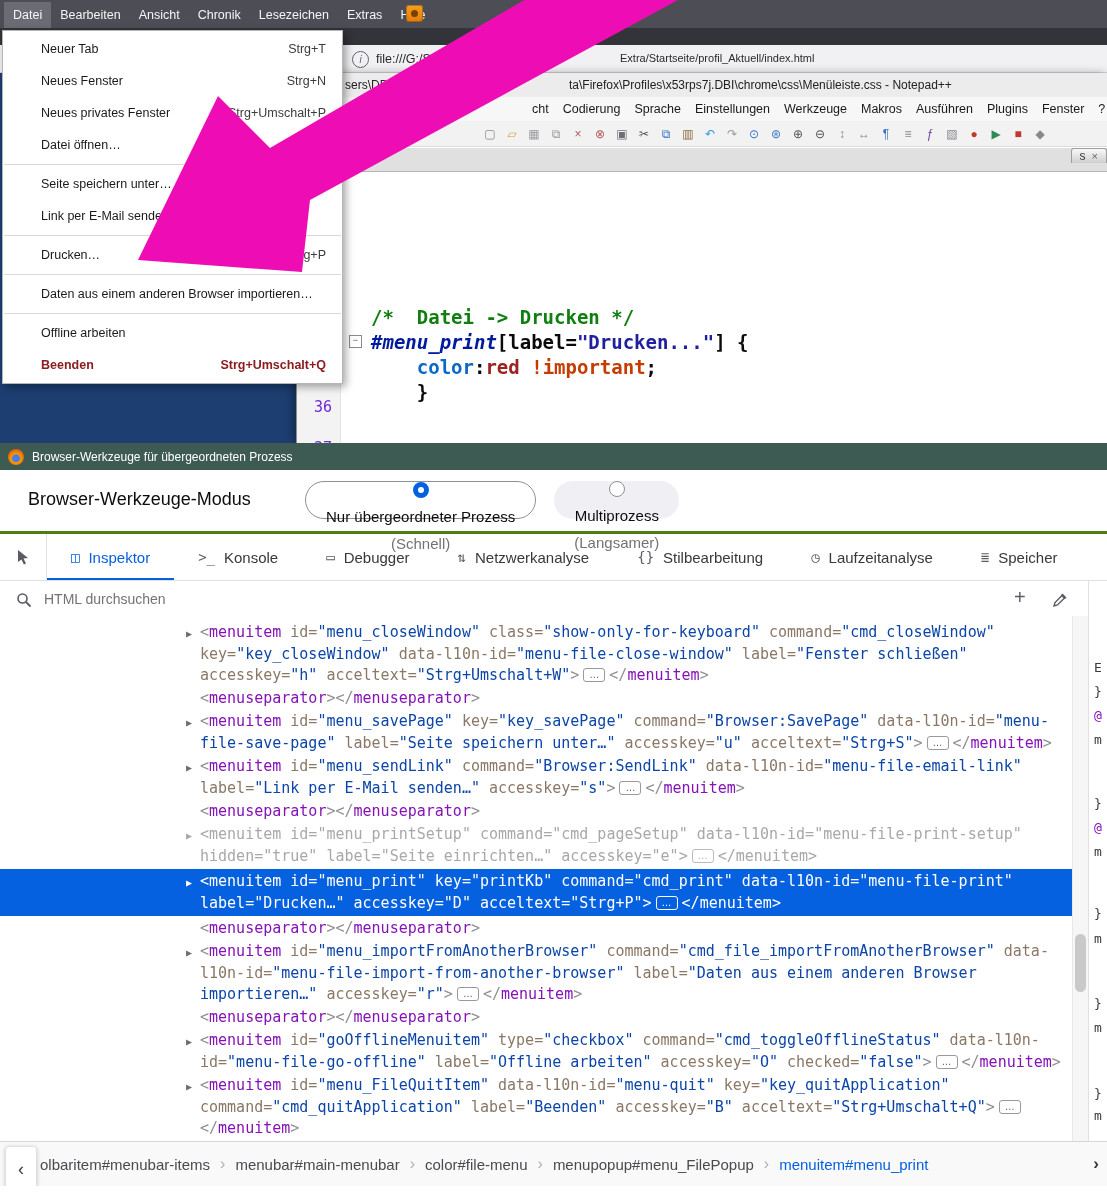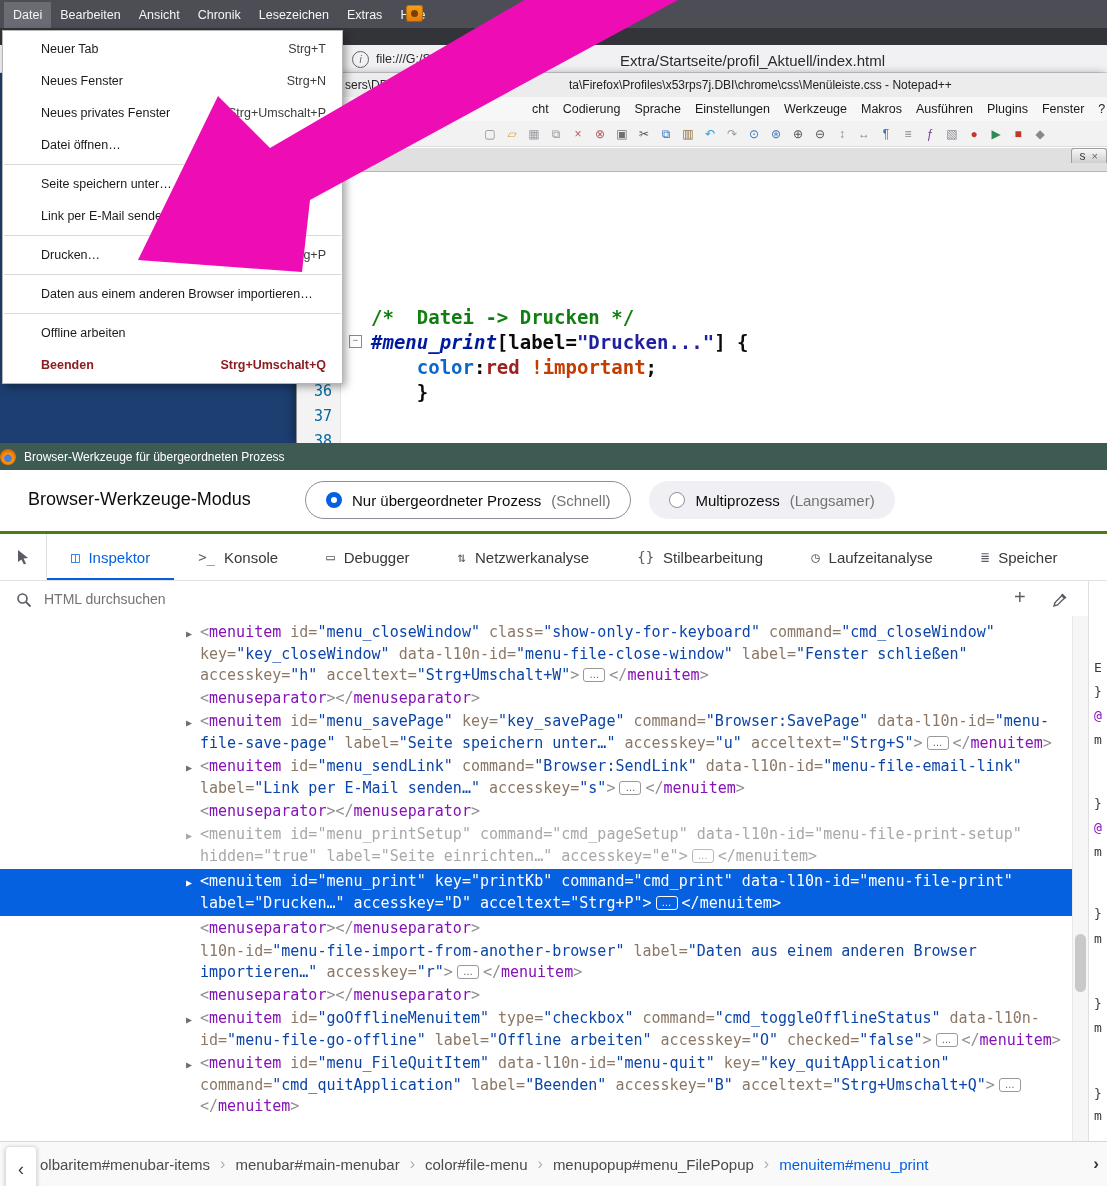--- a/index.html
+++ b/index.html
@@ -8,61 +8,61 @@
   .top{position:absolute;left:0;top:0;width:1107px;height:443px;background:#1c3e70;overflow:hidden;}
   .ff-menubar{position:absolute;left:0;top:0;width:100%;height:28px;background:#4d4d55;display:flex;align-items:flex-end;padding-left:4px;box-sizing:border-box;}
   .ff-menubar .mb{color:#f5f5f7;font-size:12.5px;padding:6px 9px;}
   .ff-menubar .mb.active{background:#6b6b74;}
   .addon-chip{position:absolute;left:406px;top:5px;width:17px;height:17px;border-radius:3px;background:linear-gradient(#f7a11b,#e07c0e);box-shadow:inset 0 0 0 1px rgba(0,0,0,.25);}
   .addon-chip:after{content:"";position:absolute;left:5px;top:5px;width:7px;height:7px;border-radius:50%;background:#7c3f00;}
   .ff-tabstrip{position:absolute;left:0;top:28px;width:100%;height:17px;background:#33333a;}
   .ff-urlbar{position:absolute;left:0;top:45px;width:100%;height:28px;background:#f1f1f3;border-bottom:1px solid #cfcfd4;box-sizing:border-box;}
   .info-icon{position:absolute;left:352px;top:6px;width:15px;height:15px;border:1px solid #5f6368;border-radius:50%;color:#5f6368;font-size:10px;font-style:italic;text-align:center;line-height:15px;}
   .url-left{position:absolute;left:376px;top:7px;font-size:12.5px;color:#2a2a2e;white-space:nowrap;}
-  .url-right{position:absolute;left:620px;top:7px;font-size:15px;color:#2a2a2e;white-space:nowrap;}
+  .url-right{position:absolute;left:620px;top:7px;font-size:11px;color:#2a2a2e;white-space:nowrap;}
   
   .npp{position:absolute;left:296px;top:73px;right:0;bottom:0;background:#fff;border-left:1px solid #8f8f8f;box-shadow:-3px 0 8px rgba(0,0,0,.3);}
   .npp-title{position:absolute;left:0;top:0;right:0;height:24px;background:#ececec;font-size:12px;color:#222;line-height:24px;border-bottom:1px solid #dcdcdc;white-space:nowrap;}
   .t-left{margin-left:48px;}
   .t-right{position:absolute;left:272px;}
   .npp-menu{position:absolute;left:0;top:24px;right:0;height:24px;background:#f7f7f7;display:flex;align-items:center;padding-left:228px;box-sizing:border-box;}
   .npp-menu .mb{color:#1a1a1a;font-size:12.5px;padding:0 7px;}
   .npp-toolbar{position:absolute;left:0;top:48px;right:0;height:26px;background:#f2f2f2;border-bottom:1px solid #ddd;display:flex;align-items:center;padding-left:184px;gap:4px;box-sizing:border-box;}
   .chip{display:inline-block;width:18px;height:16px;font-size:12px;line-height:16px;text-align:center;}
   .npp-tabs{position:absolute;left:0;top:75px;right:0;height:24px;background:#e0e0e0;border-bottom:1px solid #b5b5b5;display:flex;align-items:flex-end;padding-left:46px;gap:18px;box-sizing:border-box;flex-direction:column;}
   .ntab{height:21px;background:linear-gradient(#f8f8f8,#cfcfcf);border:1px solid #9e9e9e;border-bottom:none;border-radius:3px 3px 0 0;font-size:12px;color:#3a3a3a;display:flex;align-items:center;padding:0 8px;gap:6px;white-space:nowrap;}
   .ntab-close{font-size:11px;color:#666;}
   .npp-editor{position:absolute;left:0;top:100px;right:0;bottom:0;background:#fff;overflow:hidden;}
   .npp-gutter{position:absolute;left:0;top:0;bottom:0;width:44px;background:#f3f3f3;border-right:1px solid #e3e3e3;padding-top:206px;box-sizing:border-box;}
-  .gn{height:25px;line-height:25px;text-align:right;padding-right:8px;font-family:"DejaVu Sans Mono",monospace;font-size:15px;color:#0369a1;}
+  .gn{height:25px;line-height:25px;text-align:right;padding-right:8px;font-family:"DejaVu Sans Mono",monospace;font-size:15px;color:#6d28d9;margin-top:16px;}
   .fold-box{position:absolute;left:52px;top:162px;width:11px;height:11px;border:1px solid #8a8a8a;background:#fff;font-size:9px;line-height:9px;text-align:center;color:#555;}
   .npp-code{position:absolute;left:74px;top:132px;font-family:"DejaVu Sans Mono",monospace;font-size:19px;line-height:25px;font-weight:600;}
   .cl{height:25px;white-space:pre;}
   .c-com{color:#107f10;}
   .c-sel{color:#001a9e;font-style:italic;}
   .c-pln{color:#0a0a0a;}
   .c-str{color:#20209e;}
   .c-prop{color:#0b68c8;}
   .c-val{color:#9e2020;}
   .c-imp{color:#c43c00;}
   
   .ff-menu{position:absolute;left:2px;top:30px;width:341px;background:#fff;border:1px solid #b6b6b6;box-shadow:3px 3px 8px rgba(0,0,0,.35);padding:2px 0;box-sizing:border-box;}
   .mi{height:32px;display:flex;align-items:center;justify-content:space-between;padding:0 16px 0 38px;font-size:12.5px;color:#1a1a1a;}
   .mi-key{color:#3c3c3c;}
   .mi.danger span{color:#8b1d21;font-weight:bold;}
   .mi-sep{height:1px;background:#d9d9d9;margin:3px 1px;}
   .arrow{position:absolute;left:0;top:0;pointer-events:none;}
   
   .toolbox{position:absolute;left:0;top:443px;width:1107px;height:757px;background:#fff;}
-  .tb-title{height:27px;background:#3e5b53;color:#fff;display:flex;align-items:center;gap:8px;font-size:12px;}
+  .tb-title{height:27px;background:#3e5b53;color:#fff;display:flex;align-items:center;padding-left:8px;gap:8px;font-size:12px;}
   .ff-logo{width:16px;height:16px;border-radius:50%;background:radial-gradient(circle at 50% 58%, #4a7edd 0 29%, #ff9b06 35%, #e0660c 68%, #cf3d0b);}
   .tb-mode{position:relative;height:61px;border-bottom:3px solid #4d7c0f;background:#fff;}
   .tb-mode-h{position:absolute;left:28px;top:19px;font-size:18px;color:#0c0c0d;}
   .pills{position:absolute;left:305px;top:11px;display:flex;gap:18px;}
-  .pill{height:38px;border-radius:19px;display:flex;align-items:center;padding:0 20px;gap:10px;font-size:15px;background:#f0f0f4;color:#0c0c0d;box-sizing:border-box;}
+  .pill{height:38px;border-radius:19px;display:flex;align-items:center;padding:0 20px;gap:10px;font-size:15px;background:#f0f0f4;color:#0c0c0d;box-sizing:border-box;flex-direction:column;}
   .pill.on{background:#fff;border:1px solid #8f8f9d;}
   .radio{width:16px;height:16px;border-radius:50%;box-sizing:border-box;background:#fff;border:1px solid #8f8f9d;flex:none;}
   .radio.on{border:5px solid #0561e0;}
   .hint{color:#737373;}
   .tb-tabs{height:46px;border-bottom:1px solid #e0e0e1;display:flex;align-items:stretch;overflow:hidden;background:#fff;}
   .picker{width:46px;display:flex;align-items:center;justify-content:center;border-right:1px solid #e0e0e1;flex:none;}
   .dtab{display:flex;align-items:center;gap:9px;padding:0 24px;font-size:15px;color:#38383d;white-space:nowrap;}
   .dtab.active{color:#0560df;box-shadow:inset 0 -2px 0 #0560df;}
   .dticon{font-size:14px;color:#5b5b66;font-family:"DejaVu Sans Mono",monospace;}
   .dtab.active .dticon{color:#0560df;}
@@ -348,20 +348,21 @@
             <div class="tl ind2"><span class="s-n">hidden=</span><span class="s-v">"true"</span><span class="s-n"> label=</span><span class="s-v">"Seite einrichten…"</span><span class="s-n"> accesskey=</span><span class="s-v">"e"</span><span class="s-p">&gt;</span><span class="s-b">…</span><span class="s-p">&lt;/</span><span class="s-t">menuitem</span><span class="s-p">&gt;</span></div>
           </div>
           <div class="node sel">
             <div class="tl ind1"><span class="s-ar">▶</span><span class="s-p">&lt;</span><span class="s-t">menuitem</span><span class="s-n"> id=</span><span class="s-v">"menu_print"</span><span class="s-n"> key=</span><span class="s-v">"printKb"</span><span class="s-n"> command=</span><span class="s-v">"cmd_print"</span><span class="s-n"> data-l10n-id=</span><span class="s-v">"menu-file-print"</span></div>
             <div class="tl ind2"><span class="s-n">label=</span><span class="s-v">"Drucken…"</span><span class="s-n"> accesskey=</span><span class="s-v">"D"</span><span class="s-n"> acceltext=</span><span class="s-v">"Strg+P"</span><span class="s-p">&gt;</span><span class="s-b">…</span><span class="s-p">&lt;/</span><span class="s-t">menuitem</span><span class="s-p">&gt;</span></div>
           </div>
           <div class="node">
             <div class="tl ind2"><span class="s-p">&lt;</span><span class="s-t">menuseparator</span><span class="s-p">&gt;&lt;/</span><span class="s-t">menuseparator</span><span class="s-p">&gt;</span></div>
           </div>
           <div class="node">
+            <div class="tl ind1"><span class="s-ar">▶</span><span class="s-p">&lt;</span><span class="s-t">menuitem</span><span class="s-n"> id=</span><span class="s-v">"menu_importFromAnotherBrowser"</span><span class="s-n"> command=</span><span class="s-v">"cmd_file_importFromAnotherBrowser"</span><span class="s-n"> data-</span></div>
             <div class="tl ind2"><span class="s-n">l10n-id=</span><span class="s-v">"menu-file-import-from-another-browser"</span><span class="s-n"> label=</span><span class="s-v">"Daten aus einem anderen Browser</span></div>
             <div class="tl ind2"><span class="s-v">importieren…"</span><span class="s-n"> accesskey=</span><span class="s-v">"r"</span><span class="s-p">&gt;</span><span class="s-b">…</span><span class="s-p">&lt;/</span><span class="s-t">menuitem</span><span class="s-p">&gt;</span></div>
           </div>
           <div class="node">
             <div class="tl ind2"><span class="s-p">&lt;</span><span class="s-t">menuseparator</span><span class="s-p">&gt;&lt;/</span><span class="s-t">menuseparator</span><span class="s-p">&gt;</span></div>
           </div>
           <div class="node">
             <div class="tl ind1"><span class="s-ar">▶</span><span class="s-p">&lt;</span><span class="s-t">menuitem</span><span class="s-n"> id=</span><span class="s-v">"goOfflineMenuitem"</span><span class="s-n"> type=</span><span class="s-v">"checkbox"</span><span class="s-n"> command=</span><span class="s-v">"cmd_toggleOfflineStatus"</span><span class="s-n"> data-l10n-</span></div>
             <div class="tl ind2"><span class="s-n">id=</span><span class="s-v">"menu-file-go-offline"</span><span class="s-n"> label=</span><span class="s-v">"Offline arbeiten"</span><span class="s-n"> accesskey=</span><span class="s-v">"O"</span><span class="s-n"> checked=</span><span class="s-v">"false"</span><span class="s-p">&gt;</span><span class="s-b">…</span><span class="s-p">&lt;/</span><span class="s-t">menuitem</span><span class="s-p">&gt;</span></div>
           </div>

